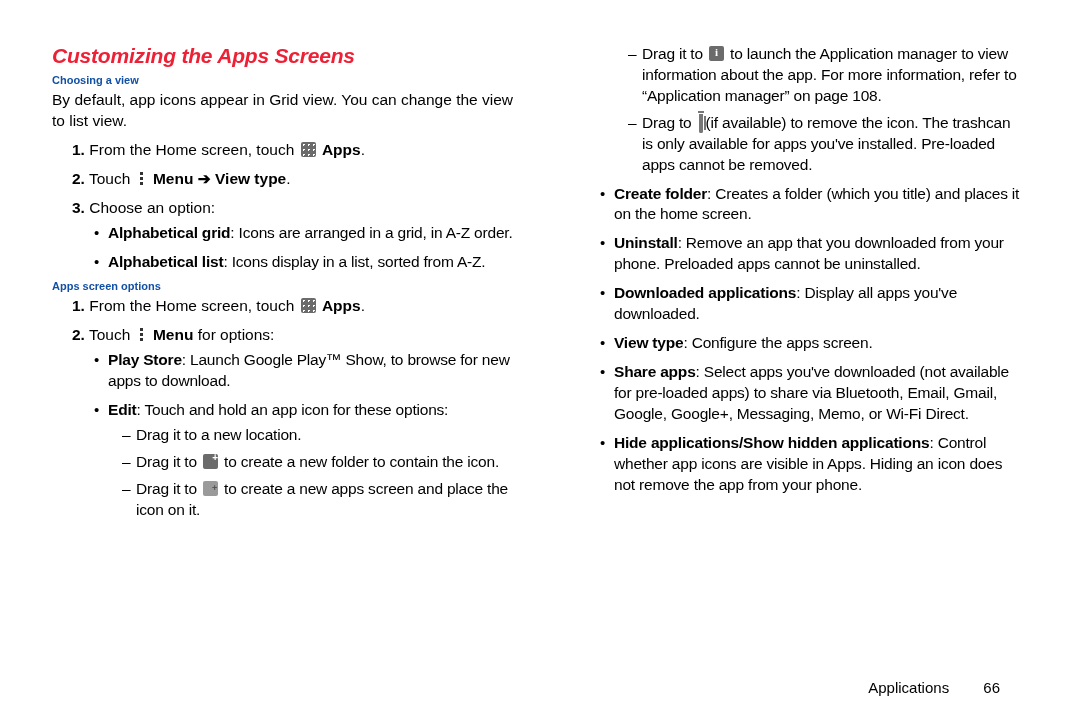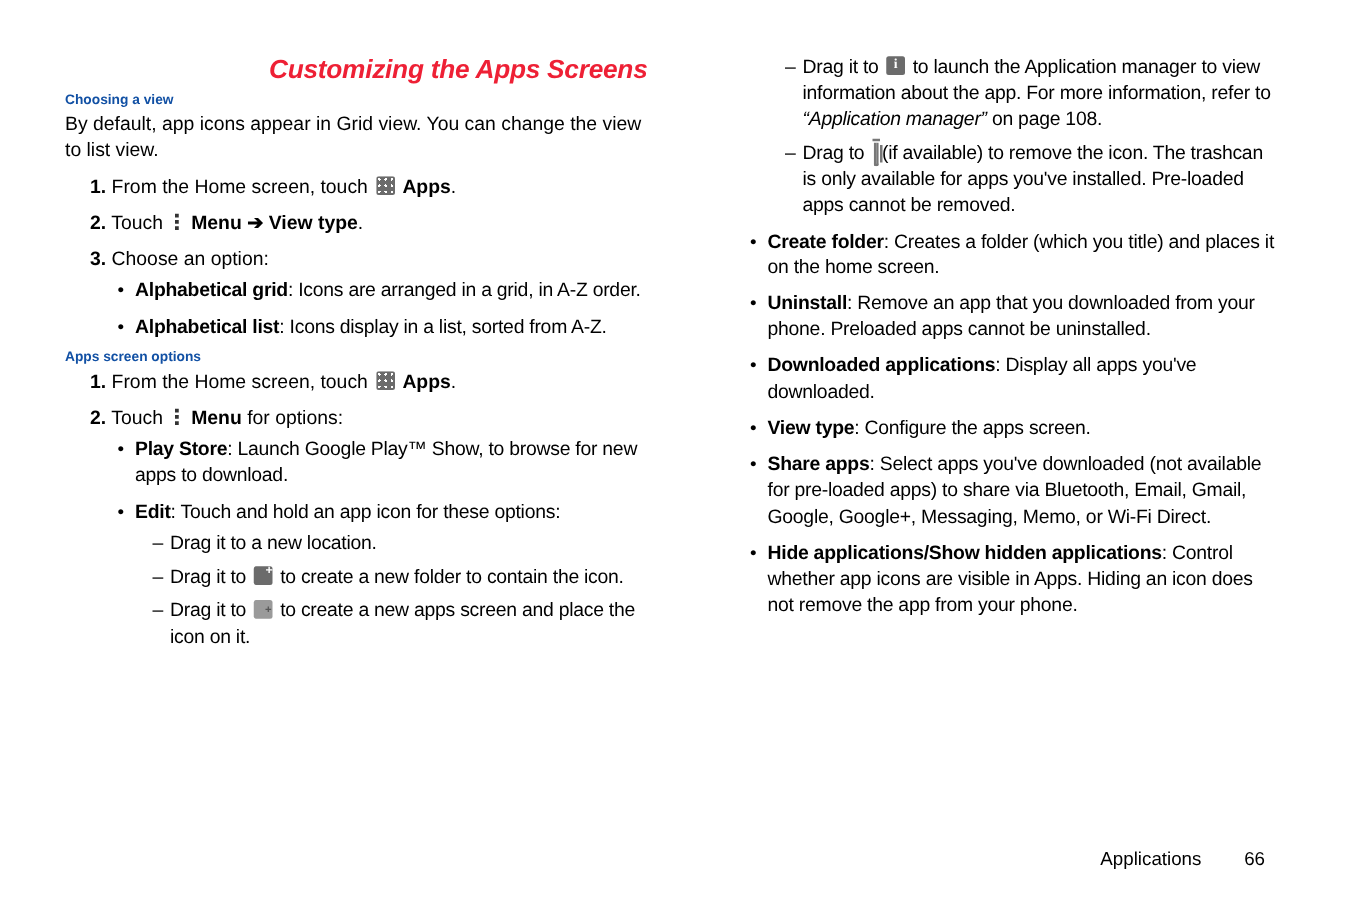--- a/index.html
+++ b/index.html
@@ -21,41 +21,40 @@
     height:620px;
   }
   .heading-red {
     font-family: Arial, Helvetica, sans-serif;
     font-weight:bold;
     font-style:italic;
     color:#ee2035;
     font-size:21px;
     margin:4px 0 4px 0;
     letter-spacing:-0.2px;
-    text-align:right;
   }
   .heading-blue {
     font-weight:bold;
     color:#1150a4;
     font-size:11px;
     margin:6px 0 4px 0;
   }
   p { margin:4px 0; line-height:1.35; }
   .intro { margin:4px 0 8px 0; }
   ol.numbered { list-style:none; padding:0; margin:4px 0 4px 20px; }
   ol.numbered > li { margin:4px 0 8px 0; line-height:1.35; }
   ol.numbered > li .lead { font-weight:bold; }
   ul.bullets { list-style:none; padding:0; margin:4px 0 4px 22px; }
   ul.bullets > li { position:relative; padding-left:14px; margin:4px 0 8px 0; line-height:1.35; }
   ul.bullets > li::before { content:"•"; position:absolute; left:0; top:0; font-size:15px; }
   ul.dashes { list-style:none; padding:0; margin:4px 0 4px 14px; }
   ul.dashes > li { position:relative; padding-left:14px; margin:4px 0 6px 0; line-height:1.35; }
   ul.dashes > li::before { content:"–"; position:absolute; left:0; top:0; }
   .b { font-weight:bold; }
-  .iquote { font-style:italic; }
+  .iquote { }
   .icon {
     display:inline-block;
     vertical-align:-2px;
     width:15px;
     height:15px;
     border-radius:2px;
     background:#6b6b6b;
     margin:0 2px;
     position:relative;
   }
@@ -105,21 +104,21 @@
   }
   .icon-trash::before{
     content:""; position:absolute; top:-3px; left:-3px; right:-3px; height:2px; background:#777;
   }
   .icon-trash::after{
     content:""; position:absolute; top:2px; bottom:1px; left:3.5px; width:2px; background:#777;
   }
   .cond { letter-spacing:-0.2px; }
   .footer {
     position:absolute;
-    right:68px;
+    right:80px;
     bottom:24px;
     font-size:15px;
   }
   .footer .sec { margin-right:30px; }
   .col2-top { break-before:column; }
   
   li { break-inside:avoid; }
 </style>
 </head>
 <body>

